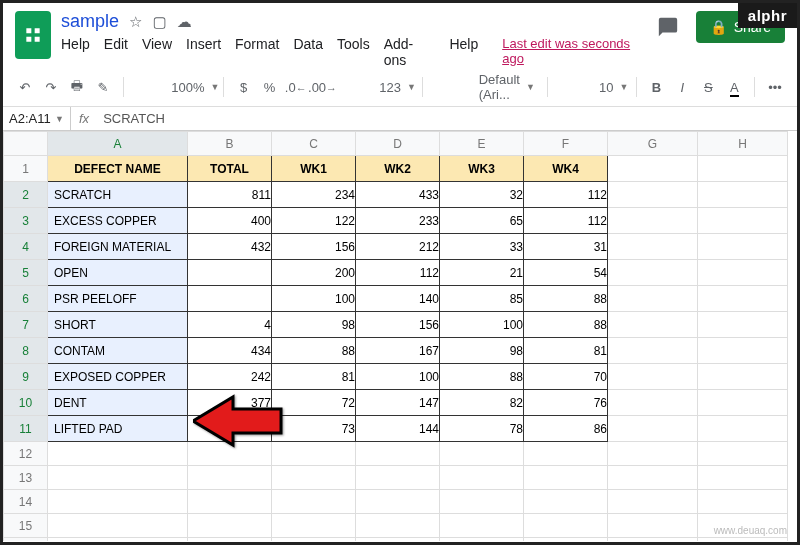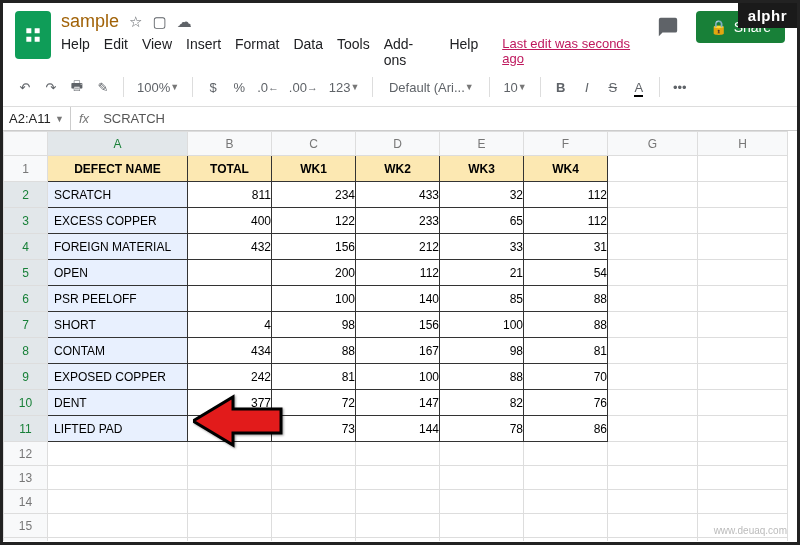--- a/index.html
+++ b/index.html
@@ -2,32 +2,32 @@
 <html><head>
 <meta charset="utf-8">
 <style>
   * { box-sizing: border-box; margin: 0; padding: 0; }
   body { font-family: Arial, sans-serif; font-size: 13px; background: #fff; width: 800px; height: 545px; overflow: hidden; position: relative; }
   .frame { border: 3px solid #222; width: 800px; height: 545px; background: #fff; position: relative; }
   .topbar { display: flex; align-items: flex-start; padding: 8px 12px 0 12px; }
   .doc-icon { width: 36px; height: 48px; background: #0f9d58; border-radius: 4px; display: flex; align-items: center; justify-content: center; margin-right: 10px; flex-shrink:0; }
   .doc-icon svg { width: 20px; height: 20px; fill: #fff; }
   .title-row { display: flex; align-items: center; gap: 10px; }
-  .doc-title { font-size: 18px; color: #a16207; }
+  .doc-title { font-size: 18px; color: #1d4ed8; }
   .title-icons { color: #5f6368; display: flex; gap: 10px; font-size: 15px; }
   .menus { display: flex; gap: 14px; font-size: 14px; color: #202124; margin-top: 4px; }
   .menus span { cursor: pointer; }
   .last-edit { color: #be185d; text-decoration: underline; margin-left: 10px; font-size: 13px; }
   .right-actions { margin-left: auto; display: flex; align-items: center; gap: 14px; }
   .comment-icon { width: 28px; height: 28px; color: #5f6368; display:flex; align-items:center; justify-content:center; }
   .share-btn { background: #188038; color: #fff; border-radius: 4px; padding: 8px 14px; font-size: 14px; display: flex; align-items: center; gap: 6px; cursor:pointer; }
   .toolbar { display: flex; align-items: center; gap: 2px; padding: 6px 10px; border-bottom: 1px solid #ddd; color: #5f6368; }
   .tbtn { min-width: 24px; height: 26px; display: flex; align-items: center; justify-content: center; cursor: pointer; padding: 0 4px; font-size: 13px; }
   .tsep { width: 1px; height: 20px; background: #ddd; margin: 0 6px; }
-  .tsel { border: 1px solid transparent; padding: 2px 4px; display:flex; align-items:center; gap:0; }
+  .tsel { border: 1px solid transparent; padding: 2px 4px; display:flex; align-items:center; gap:6px;margin-left:44px; }
   .dropdown-caret { font-size: 9px; color: #777; }
   .namebox-row { display: flex; align-items: center; border-bottom: 1px solid #ccc; }
   .namebox { width: 68px; border-right: 1px solid #ccc; padding: 4px 6px; font-size: 13px; color: #222; display:flex; align-items:center; justify-content:space-between; }
   .fx-label { padding: 0 8px; color: #777; font-style: italic; }
   .formula-input { flex: 1; padding: 4px 6px; font-size: 13px; border: none; outline: none; color: #555; }
   .sheet { overflow: auto; height: 410px; position: relative; }
   table.grid { border-collapse: collapse; table-layout: fixed; }
   table.grid th, table.grid td { border: 1px solid #ddd; font-size: 12px; }
   .rowhdr { width: 44px; background: #f8f9fa; color: #777; text-align: center; height: 24px; font-weight: normal; }
   .colhdr { background: #f8f9fa; color: #777; text-align: center; height: 24px; font-weight: normal; }

